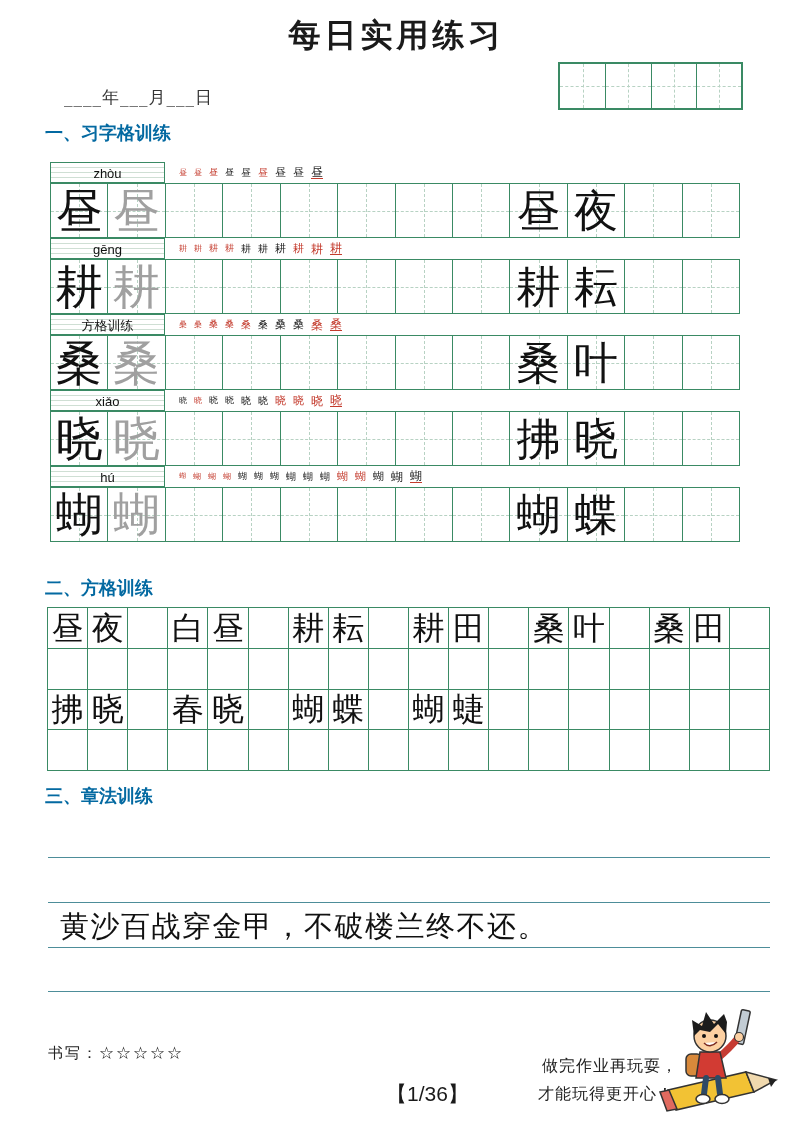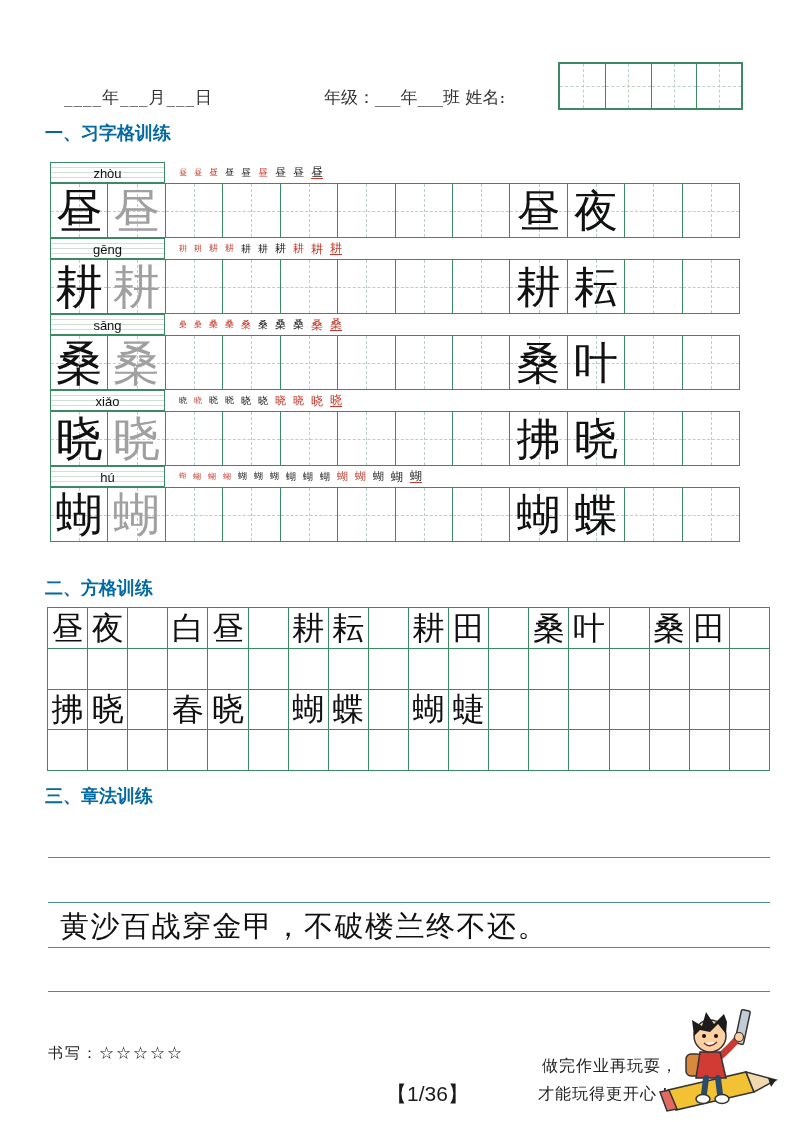--- a/index.html
+++ b/index.html
@@ -75,26 +75,23 @@
   .page-num{top:1080px;left:386px;font-family:"Liberation Sans", sans-serif;font-size:21px;}
   .caption1{top:1056px;left:542px;font-size:16px;letter-spacing:1px;color:#222;}
   .caption2{top:1084px;left:538px;font-size:16px;letter-spacing:1px;color:#222;}
   .mascot{left:650px;top:1006px;}
 </style>
 </head>
 <body>
 
 <div class="page">
 
+  <div class="abs title">每日实用练习</div>
 
   <div class="abs date-line">____年___月___日</div>
-  <div class="abs grade-line">
-    <span>年级：___年___班</span>
-    <span>姓名:</span>
-  </div>
   <div class="abs name-grid">
       <div class="name-cell"></div>
       <div class="name-cell"></div>
       <div class="name-cell"></div>
       <div class="name-cell"></div>
     </div>
 
   <div class="abs sec-heading h1">一、习字格训练</div>
   <div class="abs" id="sec1-blocks">
       <div class="practice-block">
@@ -169,21 +166,21 @@
           </div>
           <div class="tian-cell">
             <span class="cell-char word-char">耘</span>
           </div>
           <div class="tian-cell"></div>
           <div class="tian-cell"></div>
         </div>
       </div>
       <div class="practice-block">
         <div class="strip">
-          <div class="pinyin-box"><span class="pinyin">sāng</span></div>
+          <div class="pinyin-box"><span class="pinyin">方格训练</span></div>
           <div class="strokes">
             <span class="stroke-glyph r" style="font-size: 8px;">桑</span>
             <span class="stroke-glyph r" style="font-size: 8px;">桑</span>
             <span class="stroke-glyph r" style="font-size: 9px;">桑</span>
             <span class="stroke-glyph r" style="font-size: 9px;">桑</span>
             <span class="stroke-glyph r" style="font-size: 10px;">桑</span>
             <span class="stroke-glyph b" style="font-size: 10px;">桑</span>
             <span class="stroke-glyph b" style="font-size: 11px;">桑</span>
             <span class="stroke-glyph b" style="font-size: 11px;">桑</span>
             <span class="stroke-glyph r" style="font-size: 12px;">桑</span>

